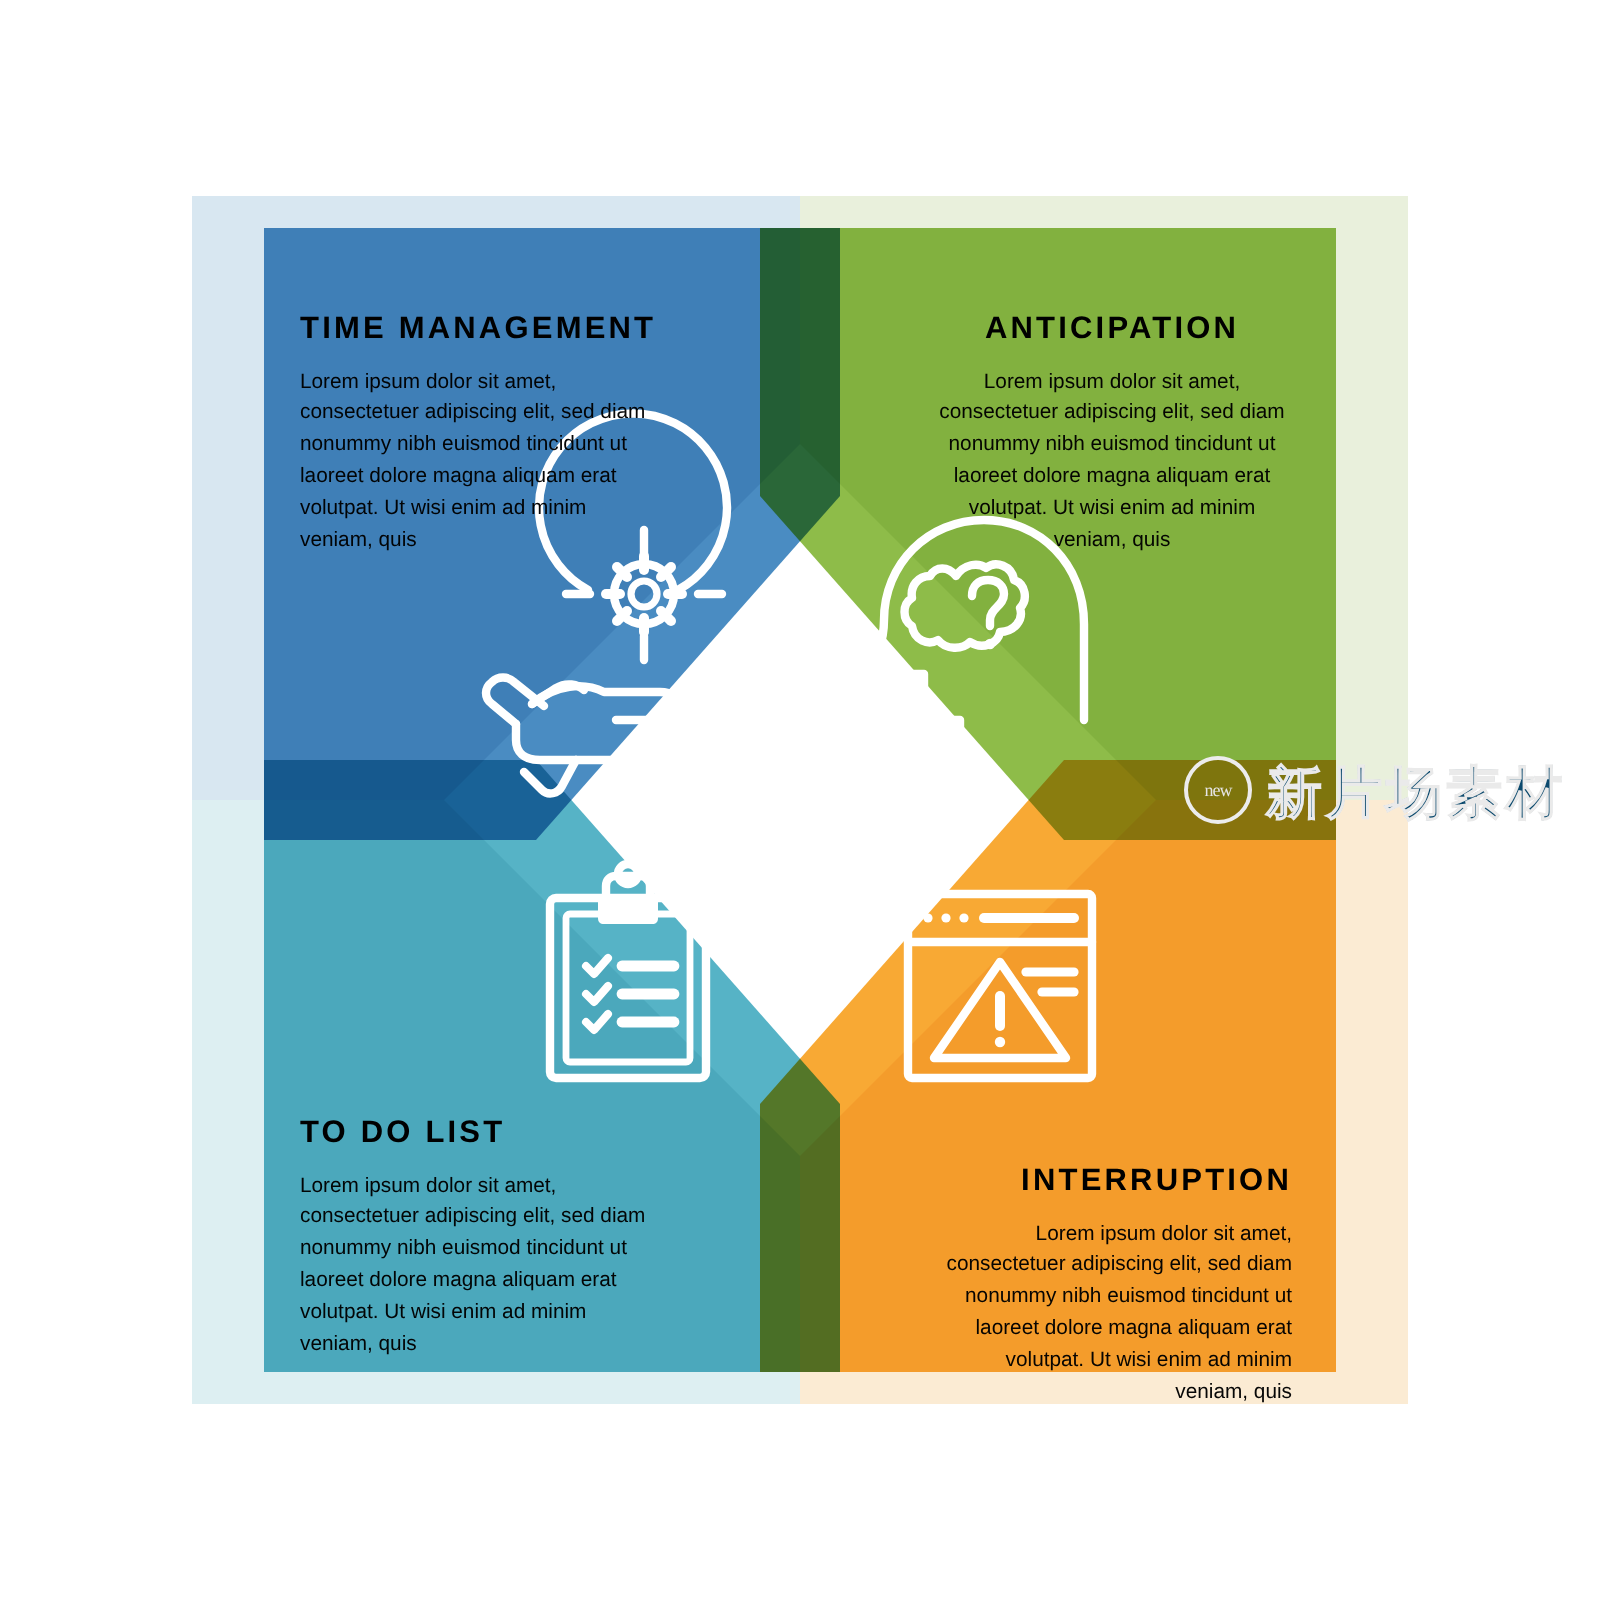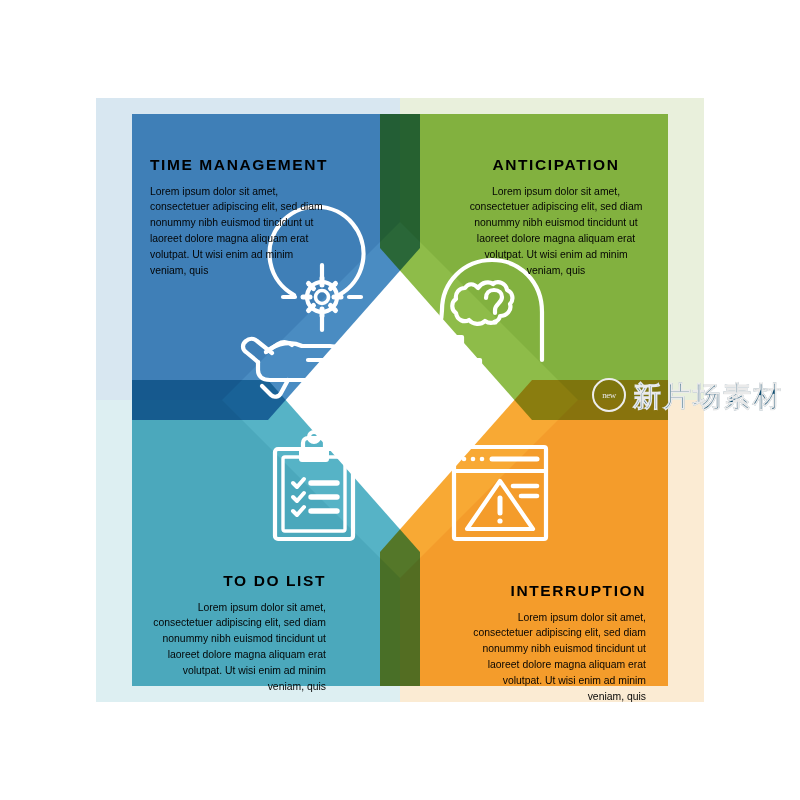--- a/index.html
+++ b/index.html
@@ -58,23 +58,23 @@
     text-align: left;
   }
   #text-tr {
     left: 466px;
     top: 156px;
     width: 180px;
     text-align: center;
   }
   #text-bl {
     left: 150px;
-    top: 572px;
+    top: 558px;
     width: 176px;
-    text-align: right;
+    text-align: left;
   }
   #text-br {
     left: 466px;
     top: 582px;
     width: 180px;
     text-align: right;
   }
 
   
   #watermark {

